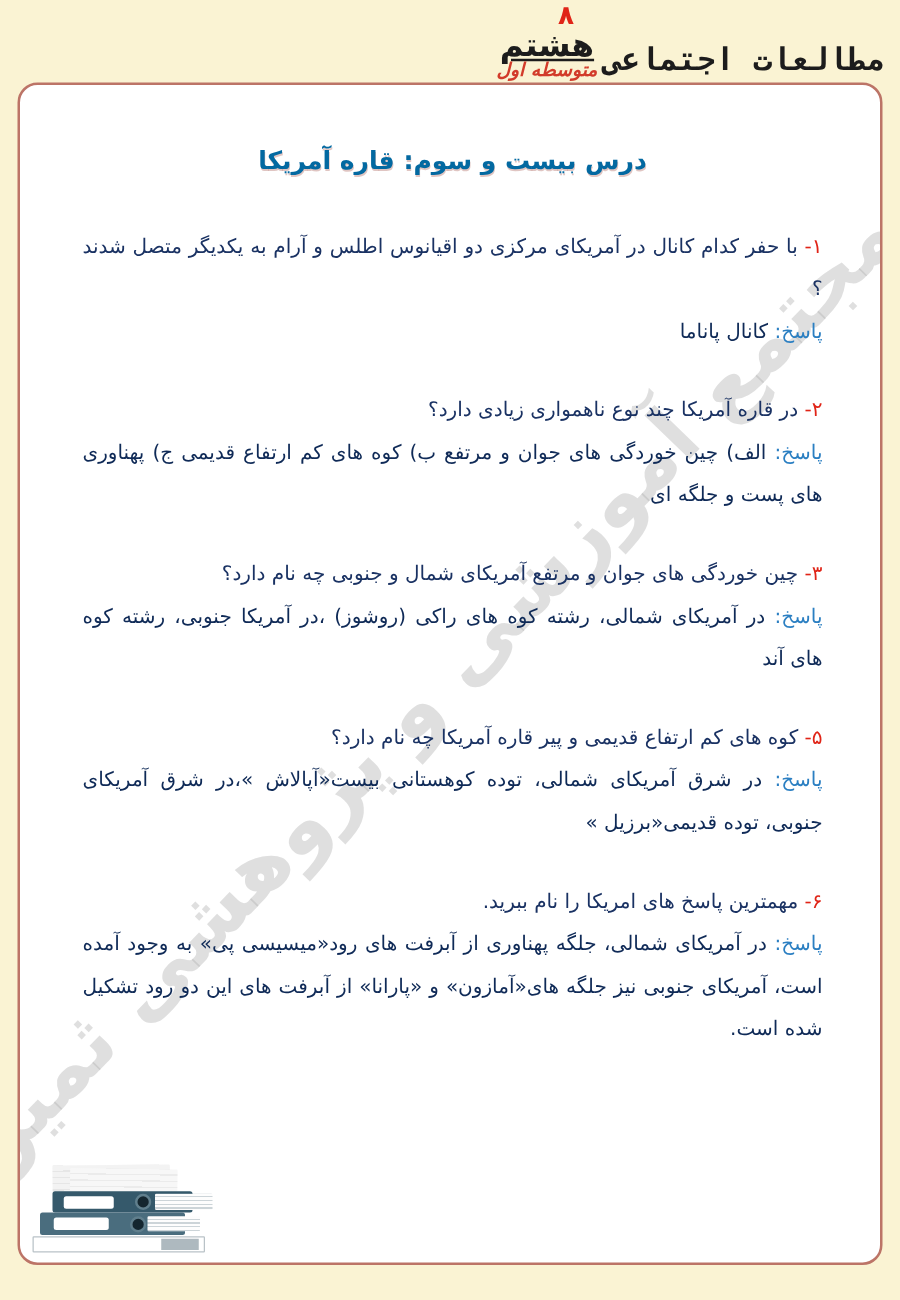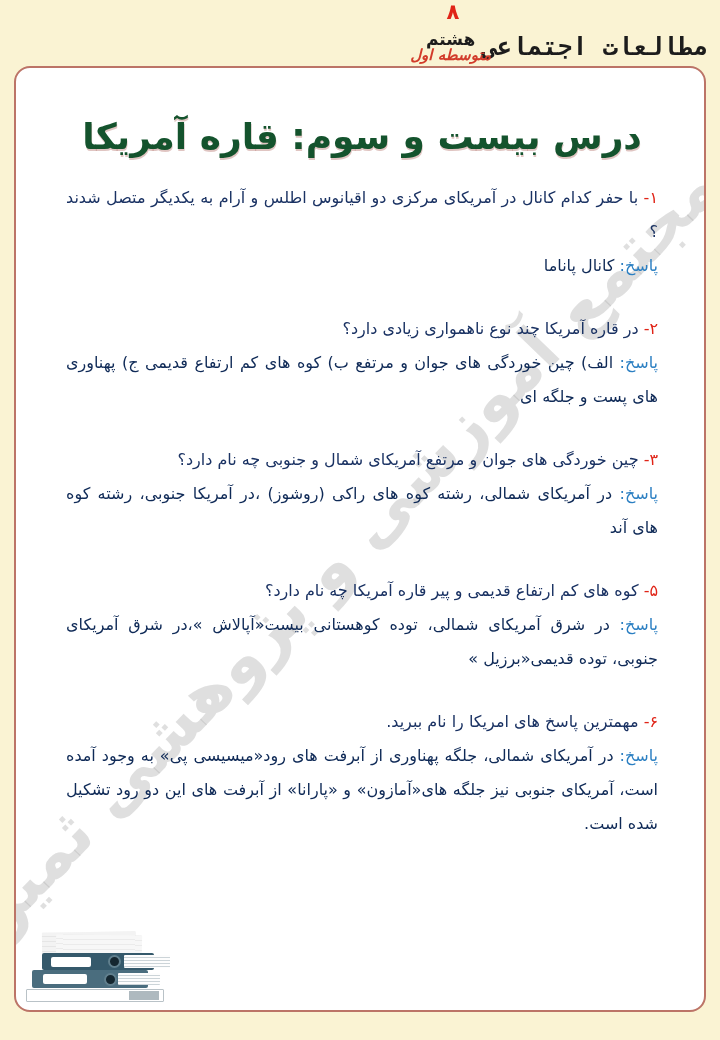--- a/index.html
+++ b/index.html
@@ -17,21 +17,21 @@
     display:flex;align-items:flex-end;gap:7px;
     font-weight:bold;font-size:25px;color:#1c1c1c;
     z-index:3;
   }
   .logo-main{line-height:1;font-family:Liberation Mono, monospace;}
   .logo-grade{position:relative;display:inline-block;padding:14px 0 12px 0;line-height:1;}
   .logo-digit{
     position:absolute;top:-8px;right:16px;
     color:#e02417;font-size:21px;font-weight:bold;line-height:1;
   }
-  .logo-grade-word{font-size:17px;line-height:1;}
+  .logo-grade-word{font-size:26px;line-height:1;text-decoration:underline;}
   .logo-subtitle{
     position:absolute;bottom:-2px;left:50%;transform:translateX(-50%);
     font-size:15px;color:#d23b2a;white-space:nowrap;font-weight:bold;font-style:italic;
   }
 
   
   .card{
     position:absolute;left:14px;top:66px;
     width:692px;height:946px;box-sizing:border-box;
     background:#ffffff;
@@ -47,23 +47,23 @@
     z-index:0;pointer-events:none;
     direction:rtl;
   }
   .card-content{
     position:relative;z-index:1;
     direction:rtl;
     padding:48px 46px 0 50px;
   }
   .title{
     text-align:center;
-    color:#14532d;
-    font-size:36px;font-weight:bold;
-    margin:0 0 24px 0;
+    color:#0369a1;
+    font-size:20px;font-weight:bold;
+    margin:0 0 40px 0;
     text-shadow:0.5px 1.5px 0 rgba(130,25,12,0.25);
   }
   .qa{margin:0 0 29px 0;}
   .q,.a{
     margin:0;
     font-size:16px;font-weight:normal;line-height:34px;
     text-align:justify;
   }
   .q{color:#1a3263;}
   .q .num{color:#e02417;}

